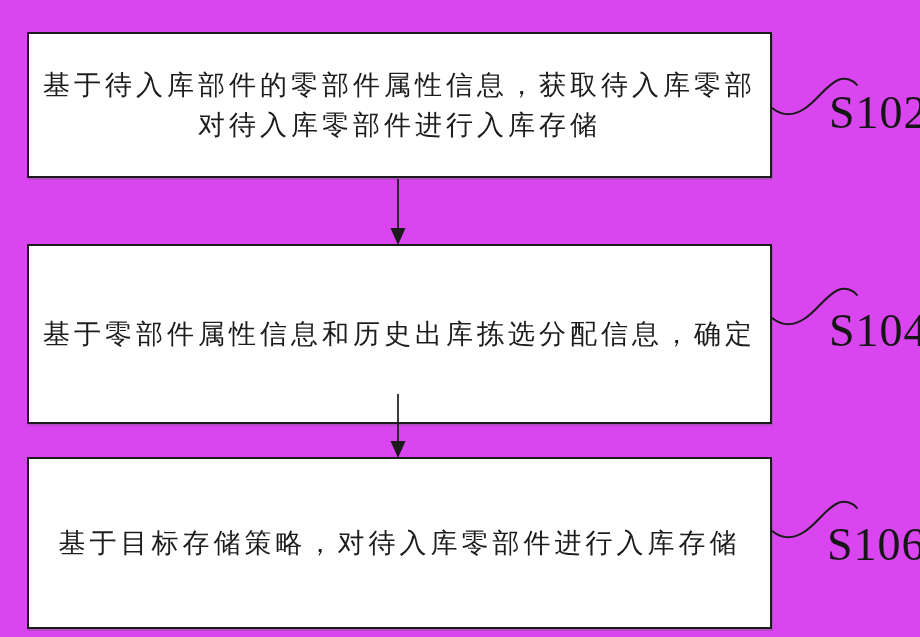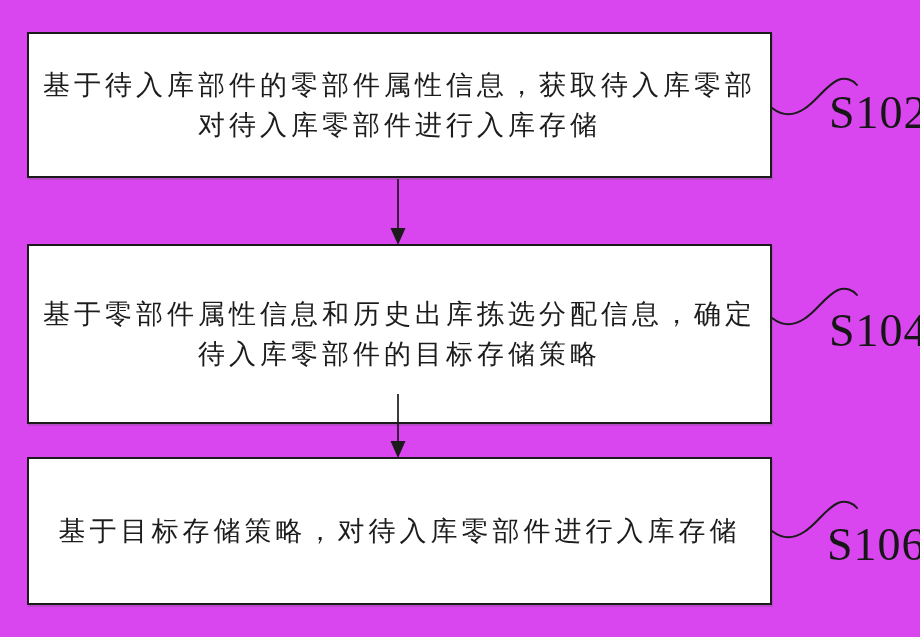--- a/index.html
+++ b/index.html
@@ -8,21 +8,21 @@
     font-family:"DejaVu Sans","Liberation Sans",sans-serif; overflow:hidden;
   }
   .step-box {
     position:absolute; left:27px; width:745px; box-sizing:border-box;
     border:2.5px solid #1b1b1b; background:#ffffff;
     display:flex; align-items:center; justify-content:center;
     box-shadow:1px 2px 0 rgba(90,90,90,0.28);
   }
   .box1 { top:32px;  height:146px; }
   .box2 { top:244px; height:180px; }
-  .box3 { top:457px; height:148px; }
+  .box3 { top:457px; height:172px; }
   .step-text {
     text-align:center; font-size:27px; letter-spacing:4px;
     line-height:40px; color:#1c1c1c; white-space:nowrap;
   }
   .overlay { position:absolute; left:0; top:0; width:920px; height:637px; }
   .step-label {
     position:absolute; font-family:"Liberation Serif","DejaVu Serif",serif;
     font-size:46px; line-height:1; color:#161616; letter-spacing:1px;
   }
   .lbl1 { left:829px; top:90px; }
@@ -37,21 +37,20 @@
   <div class="step-box box1">
     <div class="step-text">
       <span>基于待入库部件的零部件属性信息，获取待入库零部</span><br>
       <span>对待入库零部件进行入库存储</span>
     </div>
   </div>
 
   <div class="step-box box2">
     <div class="step-text">
       <span>基于零部件属性信息和历史出库拣选分配信息，确定</span><br>
-      <span>待入库零部件的目标存储策略</span>
     </div>
   </div>
 
   <div class="step-box box3">
     <div class="step-text">
       <span>基于目标存储策略，对待入库零部件进行入库存储</span>
     </div>
   </div>
 
   <svg class="overlay" viewBox="0 0 920 637" xmlns="http://www.w3.org/2000/svg">

